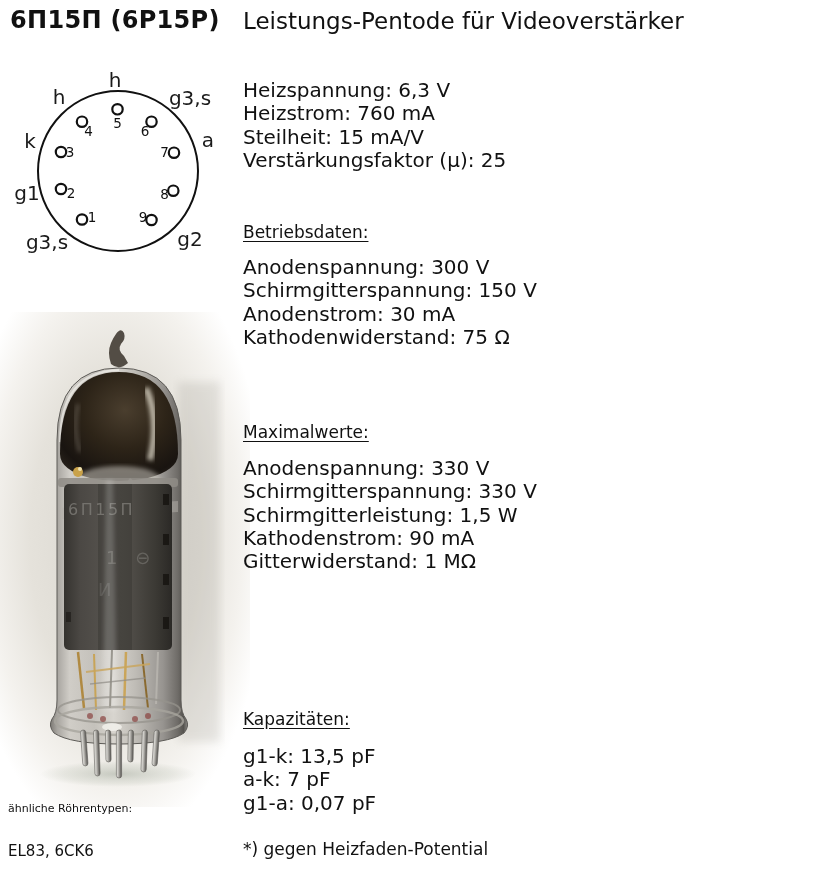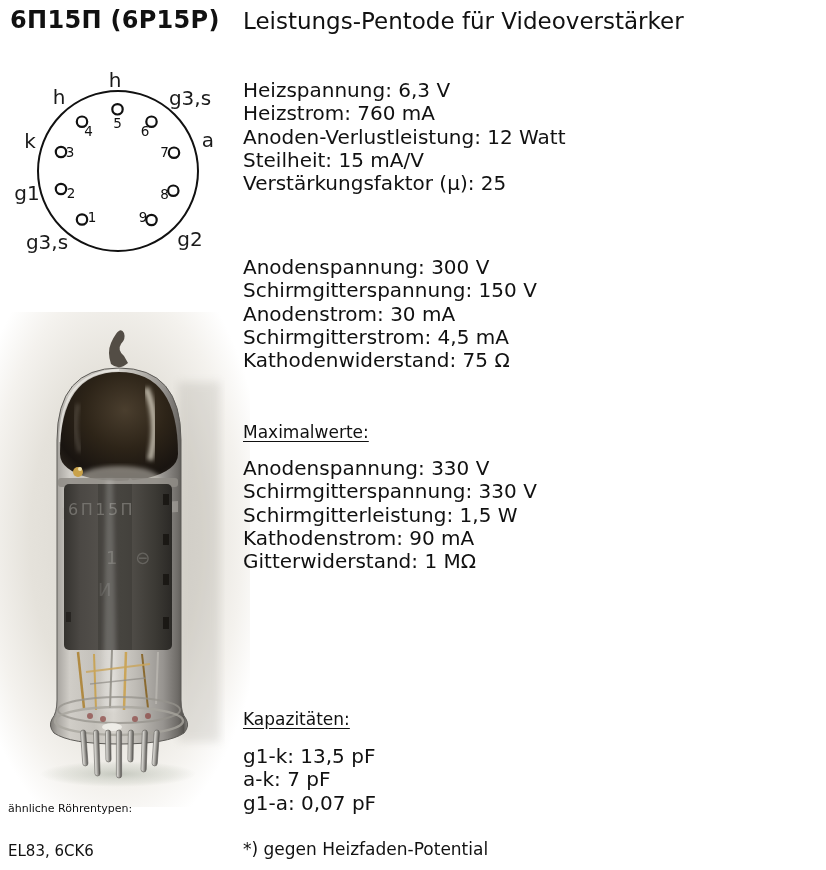--- a/index.html
+++ b/index.html
@@ -193,30 +193,29 @@
       <rect x="116.4" y="418" width="5.2" height="48" rx="2.6"></rect>
       <rect x="128.4" y="418" width="5.2" height="32" rx="2.6" transform="rotate(1 131 418)"></rect>
       <rect x="142.4" y="418" width="5.2" height="42" rx="2.6" transform="rotate(2 145 418)"></rect>
       <rect x="154.4" y="418" width="5.2" height="36" rx="2.6" transform="rotate(4 157 418)"></rect>
     </g>
   </svg>
 
   <div class="spec-block b1">
     <div>Heizspannung: 6,3 V</div>
     <div>Heizstrom: 760 mA</div>
-    <div>Anoden-Verlustleistung: 12 Watt</div>
     <div>Steilheit: 15 mA/V</div>
     <div>Verstärkungsfaktor (µ): 25</div>
   </div>
 
+  <div class="spec-heading h1b">Betriebsdaten:</div>
   <div class="spec-block b2">
     <div>Anodenspannung: 300 V</div>
     <div>Schirmgitterspannung: 150 V</div>
     <div>Anodenstrom: 30 mA</div>
-    <div>Schirmgitterstrom: 4,5 mA</div>
     <div>Kathodenwiderstand: 75 Ω</div>
   </div>
 
   <div class="spec-heading h2b">Maximalwerte:</div>
   <div class="spec-block b3">
     <div>Anodenspannung: 330 V</div>
     <div>Schirmgitterspannung: 330 V</div>
     <div>Schirmgitterleistung: 1,5 W</div>
     <div>Kathodenstrom: 90 mA</div>
     <div>Gitterwiderstand: 1 MΩ</div>

